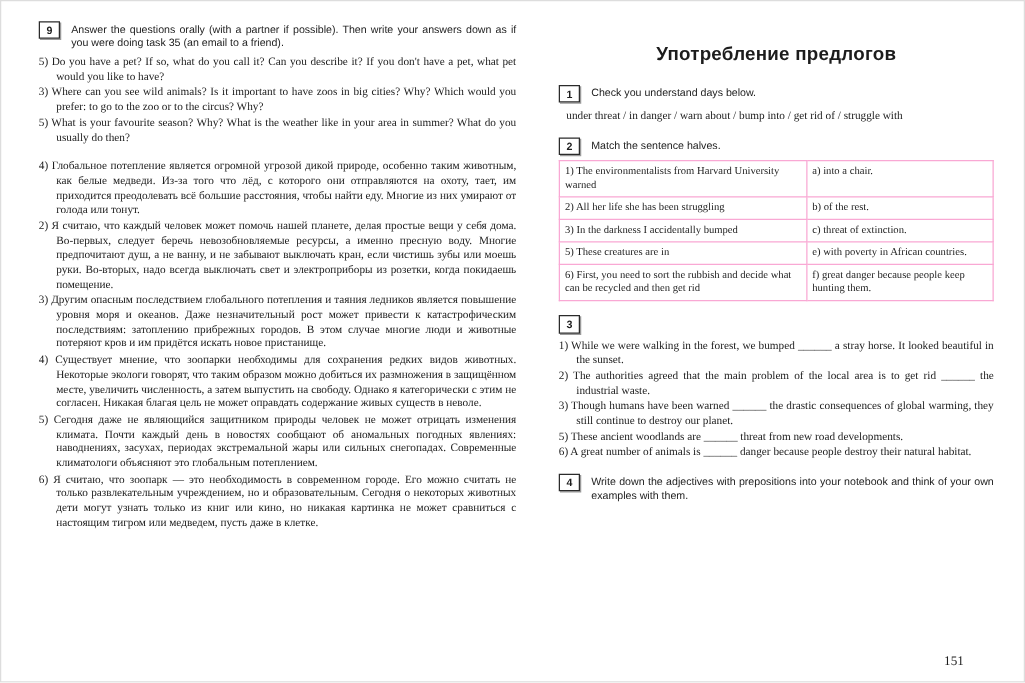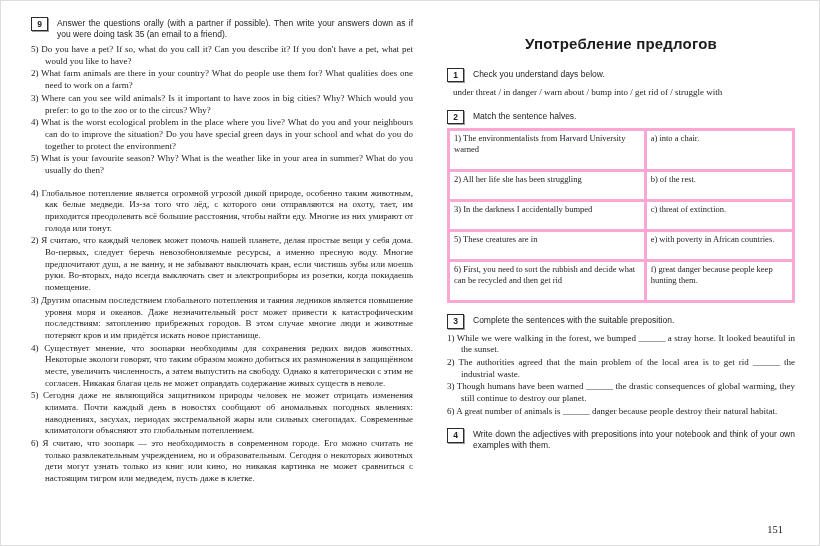--- a/index.html
+++ b/index.html
@@ -64,52 +64,50 @@
     text-align:center;
     margin:18px 0 16px 0;
     letter-spacing:.2px;
   }
   .match-table {
     width:100%;
     border-collapse:collapse;
     margin-top:4px;
   }
   .match-table td {
-    border:3px solid #f9a8d4;
+    border:1px solid #f9a8d4;
     font-size:8.5px;
     line-height:1.3;
-    padding:2px 4px 14px 4px;
+    padding:2px 4px 4px 4px;
     vertical-align:top;
   }
   .match-table td.cl { width:57%; }
   .page-num {
     position:absolute;
-    right:36px;
+    right:48px;
     bottom:10px;
     font-size:10.5px;
     font-family:"Liberation Serif", serif;
   }
 </style>
 </head>
 <body>
 
 <div class="sheet">
 
   <div class="col-left">
 
     <section class="exercise">
       <div class="ex-head">
         <span class="ex-num">9</span>
         <p class="ex-instr">Answer the questions orally (with a partner if possible). Then write your answers down as if you were doing task 35 (an email to a friend).</p>
       </div>
       <div class="ex-body">
         <p class="item">5) Do you have a pet? If so, what do you call it? Can you describe it? If you don't have a pet, what pet would you like to have?</p>
-        <p class="item">2) What farm animals are there in your country? What do people use them for? What qualities does one need to work on a farm?</p>
         <p class="item">3) Where can you see wild animals? Is it important to have zoos in big cities? Why? Which would you prefer: to go to the zoo or to the circus? Why?</p>
-        <p class="item">4) What is the worst ecological problem in the place where you live? What do you and your neighbours can do to improve the situation? Do you have special green days in your school and what do you do together to protect the environment?</p>
         <p class="item">5) What is your favourite season? Why? What is the weather like in your area in summer? What do you usually do then?</p>
       </div>
     </section>
 
     <section class="exercise">
       <div class="ex-body">
         <p class="item">4) Глобальное потепление является огромной угрозой дикой природе, особенно таким животным, как белые медведи. Из-за того что лёд, с которого они отправляются на охоту, тает, им приходится преодолевать всё большие расстояния, чтобы найти еду. Многие из них умирают от голода или тонут.</p>
         <p class="item">2) Я считаю, что каждый человек может помочь нашей планете, делая простые вещи у себя дома. Во-первых, следует беречь невозобновляемые ресурсы, а именно пресную воду. Многие предпочитают душ, а не ванну, и не забывают выключать кран, если чистишь зубы или моешь руки. Во-вторых, надо всегда выключать свет и электроприборы из розетки, когда покидаешь помещение.</p>
         <p class="item">3) Другим опасным последствием глобального потепления и таяния ледников является повышение уровня моря и океанов. Даже незначительный рост может привести к катастрофическим последствиям: затоплению прибрежных городов. В этом случае многие люди и животные потеряют кров и им придётся искать новое пристанище.</p>
         <p class="item">4) Существует мнение, что зоопарки необходимы для сохранения редких видов животных. Некоторые экологи говорят, что таким образом можно добиться их размножения в защищённом месте, увеличить численность, а затем выпустить на свободу. Однако я категорически с этим не согласен. Никакая благая цель не может оправдать содержание живых существ в неволе.</p>
@@ -159,26 +157,26 @@
             <td class="cl">6) First, you need to sort the rubbish and decide what can be recycled and then get rid</td>
             <td class="cr">f) great danger because people keep hunting them.</td>
           </tr>
         </tbody>
       </table>
     </section>
 
     <section class="exercise">
       <div class="ex-head">
         <span class="ex-num">3</span>
-        <p class="ex-instr">Complete the sentences with the suitable preposition.</p>
       </div>
       <div class="ex-body">
         <p class="item">1) While we were walking in the forest, we bumped ______ a stray horse. It looked beautiful in the sunset.</p>
         <p class="item">2) The authorities agreed that the main problem of the local area is to get rid ______ the industrial waste.</p>
         <p class="item">3) Though humans have been warned ______ the drastic consequences of global warming, they still continue to destroy our planet.</p>
+        <p class="item">5) These ancient woodlands are ______ threat from new road developments.</p>
         <p class="item">6) A great number of animals is ______ danger because people destroy their natural habitat.</p>
       </div>
     </section>
 
     <section class="exercise">
       <div class="ex-head">
         <span class="ex-num">4</span>
         <p class="ex-instr">Write down the adjectives with prepositions into your notebook and think of your own examples with them.</p>
       </div>
     </section>

